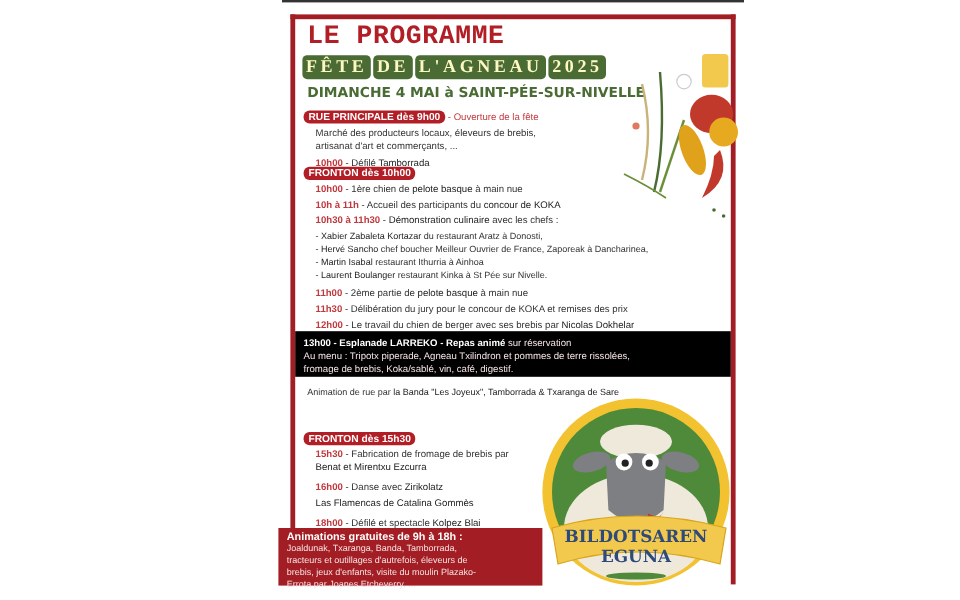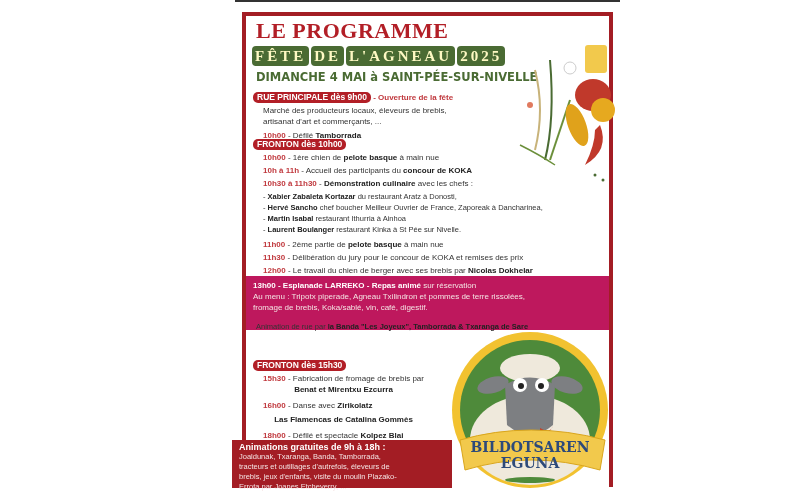--- a/index.html
+++ b/index.html
@@ -2,32 +2,32 @@
 <html><head>
 <meta charset="utf-8">
 <style>
   html,body{margin:0;padding:0;}
   body{width:800px;height:500px;background:#ffffff;position:relative;overflow:hidden;font-family:"Liberation Sans",sans-serif;}
   .topline{position:absolute;left:235px;top:0;width:385px;height:2px;background:#333;}
   .poster{position:absolute;left:242px;top:12px;width:371px;height:480px;background:#fff;}
   .frame-top{position:absolute;left:242px;top:12px;width:371px;height:4px;background:#a31d24;}
   .frame-left{position:absolute;left:242px;top:12px;width:4px;height:475px;background:#a31d24;}
   .frame-right{position:absolute;left:609px;top:12px;width:4px;height:475px;background:#a31d24;}
-  .title{position:absolute;left:256px;top:18px;font-family:Liberation Serif, serif;font-weight:900;font-size:22px;color:#b21e26;letter-spacing:0.5px;}
+  .title{position:absolute;left:256px;top:18px;font-family:Liberation Mono, monospace;font-weight:900;font-size:22px;color:#b21e26;letter-spacing:0.5px;}
   .subtitle{position:absolute;left:252px;top:46px;display:flex;gap:2px;}
   .subtitle span{background:#4a6b33;color:#fef9c3;font-family:Liberation Serif, serif;font-weight:bold;font-size:15px;padding:1px 3px;border-radius:4px;line-height:18px;}
   .date{position:absolute;left:256px;top:70px;font-family:"DejaVu Sans",sans-serif;font-weight:bold;font-size:11.5px;color:#4a6b33;}
   .pill{display:inline-block;background:#b21e26;color:#fff;font-weight:bold;font-size:8.5px;padding:0 4px;border-radius:5px;line-height:11px;}
   .sec{position:absolute;left:253px;font-size:8px;color:#333;line-height:11px;}
   .t{color:#c0393e;font-weight:bold;}
   .red{color:#c0393e;}
-  .b{font-weight:bold;color:#222;text-align:center;}
+  .b{font-weight:normal;color:#222;}
   .ind{padding-left:10px;}
   .row{margin-bottom:2px;white-space:nowrap;}
-  .band1{position:absolute;left:246px;top:276px;width:363px;height:54px;background:#be185d;color:#f4e3e3;font-size:8px;line-height:11px;padding:4px 7px;box-sizing:border-box;}
+  .band1{position:absolute;left:246px;top:276px;width:363px;height:38px;background:#000000;color:#f4e3e3;font-size:8px;line-height:11px;padding:4px 7px;box-sizing:border-box;}
   .band1 .bw{color:#fff;font-weight:bold;}
   .anim{position:absolute;left:256px;top:322px;font-size:7.5px;color:#333;white-space:nowrap;}
   .band2{position:absolute;left:232px;top:440px;width:220px;height:48px;background:#a31d24;color:#f4e3e3;font-size:7.5px;line-height:10px;padding:2px 7px;box-sizing:border-box;}
   .band2 .head{color:#fff;font-weight:bold;font-size:9px;}
   .badge{position:absolute;left:445px;top:330px;width:170px;height:165px;}
   .deco{position:absolute;left:515px;top:40px;width:100px;height:145px;}
 </style>
 </head>
 <body>
 

